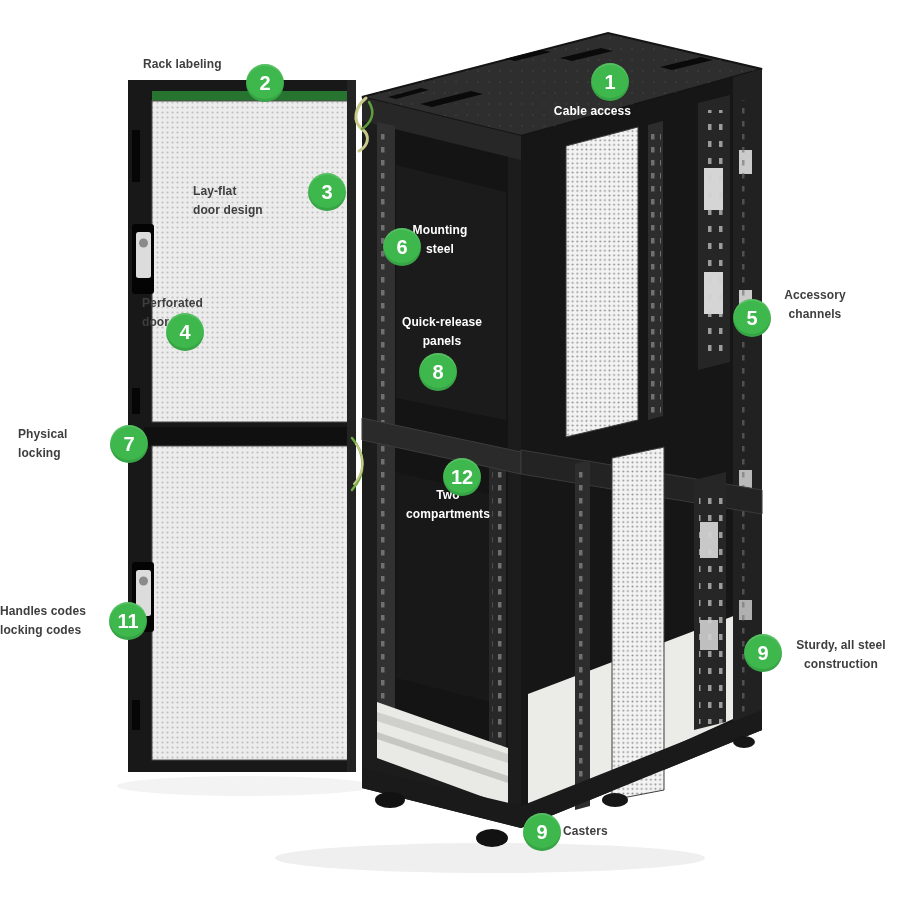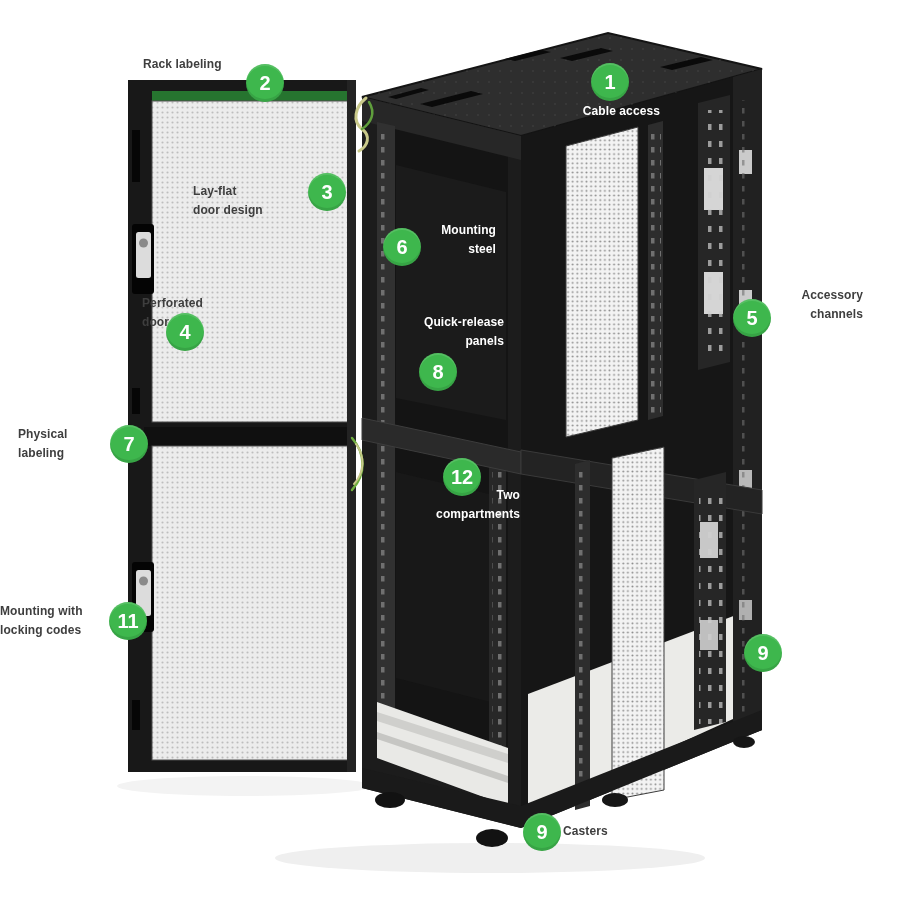--- a/index.html
+++ b/index.html
@@ -15,21 +15,21 @@
     box-shadow:inset 0 -3px 0 rgba(0,0,0,.10), inset 0 2px 0 rgba(255,255,255,.12);
     z-index:5;
   }
   .lbl{
     position:absolute;font-weight:bold;font-size:12px;line-height:19px;z-index:4;
     letter-spacing:.1px;
   }
   .lbl .ln{display:block;}
   .dark{color:var(--label-dark,#3e3e3e);}
   .light{color:var(--label-light,#ffffff);}
-  .ta-r{} .ta-l{text-align:left;} .ta-c{text-align:right;}
+  .ta-r{} .ta-l{text-align:left;} .ta-c{text-align:center;}
   
   .b1{left:591px;top:63px;}  .b2{left:246px;top:64px;}  .b3{left:308px;top:173px;}
   .b4{left:166px;top:313px;} .b5{left:733px;top:299px;} .b6{left:383px;top:228px;}
   .b7{left:110px;top:425px;} .b8{left:419px;top:353px;} .b9{left:744px;top:634px;}
   .b10{left:523px;top:813px;}.b11{left:109px;top:602px;}.b12{left:443px;top:458px;}
   
   .l1{left:525px;top:102px;width:135px;}
   .l2{left:143px;top:55px;width:110px;}
   .l3{left:193px;top:182px;width:110px;}
   .l4{left:142px;top:294px;width:100px;}
@@ -231,31 +231,35 @@
   <div class="lbl dark ta-c l5">
     <span class="ln">Accessory</span>
     <span class="ln">channels</span>
   </div>
   <div class="lbl light ta-c l6">
     <span class="ln">Mounting</span>
     <span class="ln">steel</span>
   </div>
   <div class="lbl dark ta-r l7">
     <span class="ln">Physical</span>
-    <span class="ln">labeling</span>
+    <span class="ln">locking</span>
   </div>
   <div class="lbl light ta-c l8">
     <span class="ln">Quick-release</span>
     <span class="ln">panels</span>
   </div>
+  <div class="lbl dark ta-c l9">
+    <span class="ln">Sturdy, all steel</span>
+    <span class="ln">construction</span>
+  </div>
   <div class="lbl dark ta-l l10">
     <span class="ln">Casters</span>
   </div>
   <div class="lbl dark ta-r l11">
-    <span class="ln">Mounting with</span>
+    <span class="ln">Handles codes</span>
     <span class="ln">locking codes</span>
   </div>
   <div class="lbl light ta-c l12">
     <span class="ln">Two</span>
     <span class="ln">compartments</span>
   </div>
 
 </div>
 
 </body></html>

